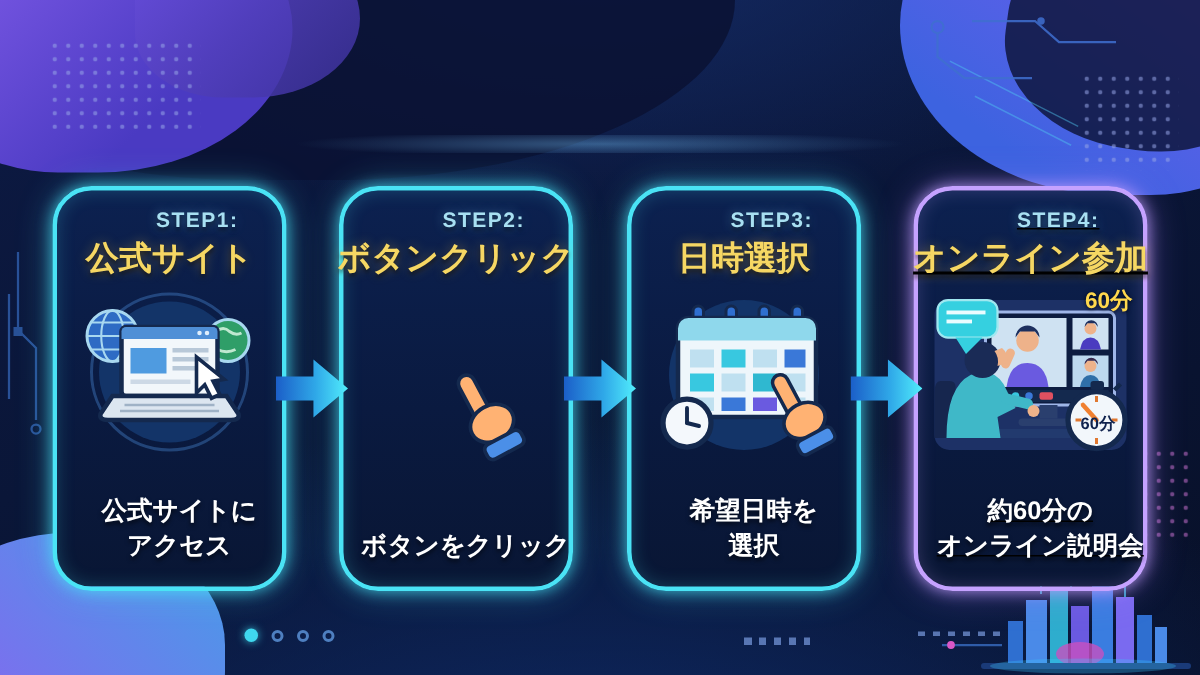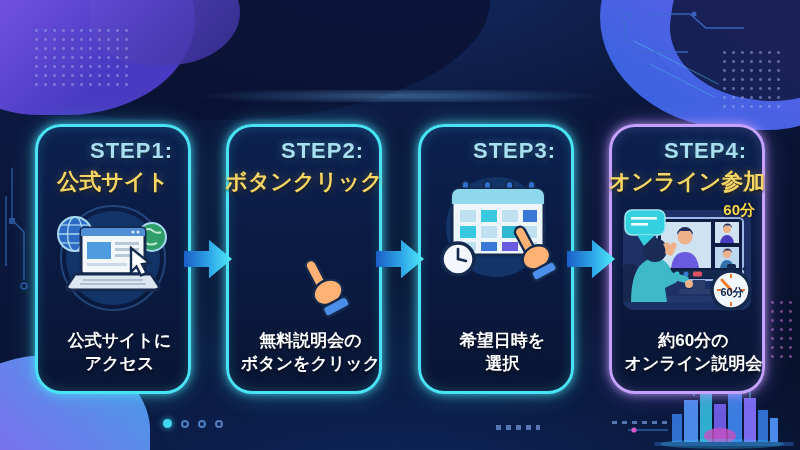--- a/index.html
+++ b/index.html
@@ -38,22 +38,22 @@
   .title{position:absolute;top:32px;width:100%;text-align:center;font-size:36px;font-weight:800;letter-spacing:1px;color:#ffffff;
     text-shadow:0 0 14px rgba(130,190,255,.55),0 3px 6px rgba(0,0,0,.65);white-space:nowrap;}
   .title .hl{color:#ffd84d;margin:0 8px;text-shadow:0 0 14px rgba(255,200,60,.6),0 3px 6px rgba(0,0,0,.65);}
   
   .card{position:absolute;top:124px;width:156px;height:270px;border-radius:26px;box-sizing:border-box;
     border:3px solid #4ae3f5;
     background:linear-gradient(180deg,#0c2150 0%,#0a1a40 55%,#091634 100%);
     box-shadow:0 0 10px rgba(74,227,245,.75),0 0 24px rgba(74,227,245,.32),inset 0 0 12px rgba(74,227,245,.22);
     display:flex;flex-direction:column;align-items:center;padding-top:11px;}
   .card.purple{border-color:#c5a2ff;
-    box-shadow:0 0 10px rgba(197,162,255,.8),0 0 24px rgba(170,120,255,.38),inset 0 0 12px rgba(197,162,255,.22);}
-  .step-label{color:#a8e0f2;font-size:22px;font-weight:800;letter-spacing:1px;text-shadow:0 0 8px rgba(120,210,255,.45),0 2px 3px rgba(0,0,0,.6);margin-left:37px;}
+    box-shadow:0 0 10px rgba(197,162,255,.8),0 0 24px rgba(170,120,255,.38),inset 0 0 12px rgba(197,162,255,.22);text-decoration:underline;}
+  .step-label{color:#a8e0f2;font-size:14px;font-weight:800;letter-spacing:1px;text-shadow:0 0 8px rgba(120,210,255,.45),0 2px 3px rgba(0,0,0,.6);margin-left:37px;}
   .step-title{color:#f6d763;font-size:22px;font-weight:800;margin-top:3px;text-shadow:0 0 8px rgba(255,200,60,.35),0 2px 3px rgba(0,0,0,.6);white-space:nowrap;}
   .icon-wrap{position:relative;width:136px;height:118px;margin-top:7px;display:flex;justify-content:flex-start;}
   .caption{margin-top:auto;margin-bottom:15px;text-align:center;color:#ffffff;font-size:17px;font-weight:800;line-height:1.35;text-shadow:0 2px 3px rgba(0,0,0,.6);}
   .caption span{display:block;white-space:nowrap;margin-left:13px;}
   
   .cta-pill{position:absolute;top:26px;left:6px;width:124px;height:32px;border-radius:17px;
     background:linear-gradient(180deg,#c4ecfa 0%,#7ec4ee 55%,#56a4e2 100%);
     border:2px solid #10274e;box-shadow:0 0 0 2px #cfeeff,0 5px 0 1px #0a2a5e,0 0 12px rgba(90,200,250,.5);
     display:flex;align-items:center;justify-content:center;color:#0e2a5a;font-weight:800;font-size:12px;white-space:nowrap;cursor:pointer;}
   .hand2{position:absolute;top:50px;left:58px;}
@@ -175,27 +175,27 @@
     <div class="icon-wrap">
       <svg class="hand2" width="58" height="66" viewBox="0 0 58 66">
         <g transform="rotate(-28 29 33)">
           <rect x="23" y="3" width="11" height="32" rx="5.5" fill="#ffb273" stroke="#14294e" stroke-width="2.5"></rect>
           <ellipse cx="31" cy="40" rx="15" ry="12" fill="#ffb273" stroke="#14294e" stroke-width="2.5"></ellipse>
           <rect x="18" y="51" width="27" height="11" rx="4" fill="#4b8fe8" stroke="#14294e" stroke-width="2.5"></rect>
         </g>
       </svg>
     </div>
     <div class="caption">
-      <span>無料説明会の</span>
       <span>ボタンをクリック</span>
     </div>
   </section>
 
   <section class="card" style="left:418px">
     <div class="step-label">STEP3:</div>
+    <div class="step-title">日時選択</div>
     <div class="icon-wrap">
       <svg width="136" height="114" viewBox="0 0 136 114">
         <circle cx="68" cy="56" r="50" fill="#133468"></circle>
         <g>
           <rect x="34" y="10" width="7" height="16" rx="3.5" fill="#2f6fd0" stroke="#14294e" stroke-width="2"></rect>
           <rect x="56" y="10" width="7" height="16" rx="3.5" fill="#2f6fd0" stroke="#14294e" stroke-width="2"></rect>
           <rect x="78" y="10" width="7" height="16" rx="3.5" fill="#2f6fd0" stroke="#14294e" stroke-width="2"></rect>
           <rect x="100" y="10" width="7" height="16" rx="3.5" fill="#2f6fd0" stroke="#14294e" stroke-width="2"></rect>
           <rect x="24" y="18" width="92" height="66" rx="7" fill="#eef6fb" stroke="#14294e" stroke-width="3"></rect>
           <path d="M24 25 a7 7 0 0 1 7 -7 h78 a7 7 0 0 1 7 7 v8 h-92 z" fill="#8fd8ec"></path>

